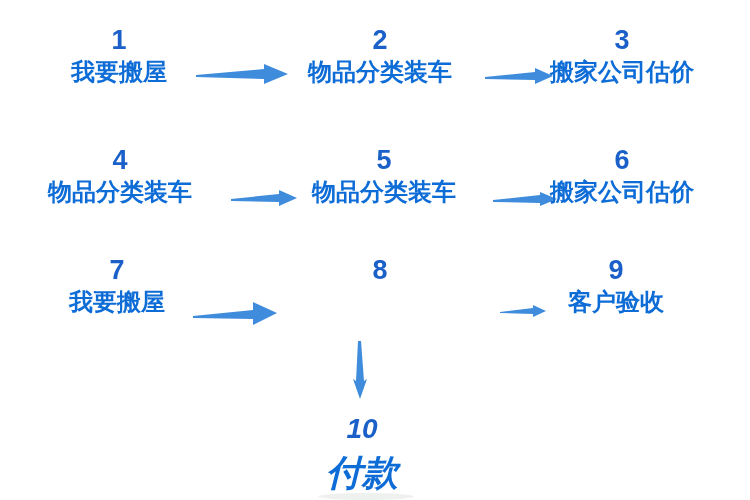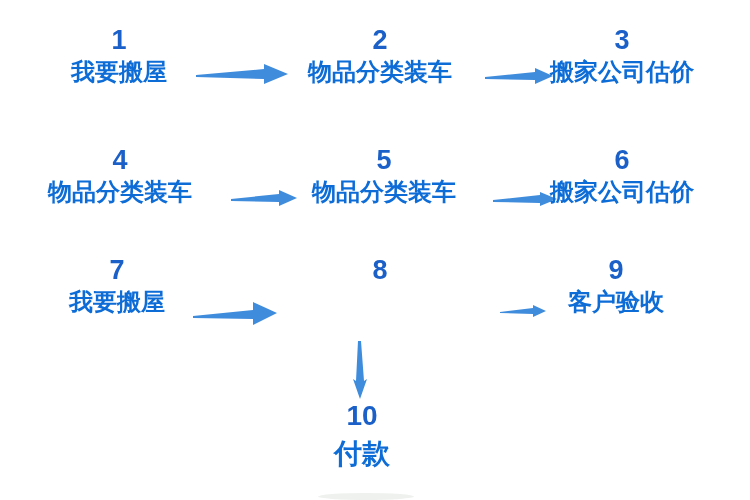--- a/index.html
+++ b/index.html
@@ -23,21 +23,21 @@
     line-height: 33px;
   }
   .step .label {
     font-size: 24px;
     font-weight: bold;
     color: #0d6cd6;
     line-height: 30px;
     white-space: nowrap;
   }
   .step-10 .num { font-size: 28px; }
-  .step-10 .label { font-size: 28px; line-height: 40px; margin-top: 2px; }
+  .step-10 .label { font-size: 36px; line-height: 40px; margin-top: 8px; }
   .arrow { position: absolute; display: block; }
   .bottom-artifact {
     position: absolute;
     left: 318px;
     top: 493px;
     width: 96px;
     height: 7px;
     border-radius: 50%;
     background: rgba(160, 180, 160, 0.18);
   }
@@ -100,20 +100,20 @@
   </svg>
   <div class="step" style="left:616px; top:254px;">
     <div class="num">9</div>
     <div class="label">客户验收</div>
   </div>
 
   <svg class="arrow" style="left:347px; top:341px;" width="26" height="58" viewBox="0 0 26 58">
     <polygon points="11,0 14,0 17,40 20,38 13,58 6,38 9,40" fill="#3f8cdd"></polygon>
   </svg>
 
-  <div class="step step-10" style="left:362px; top:399px;">
+  <div class="step step-10" style="left:362px; top:412px;font-style:italic;">
     <div class="num">10</div>
     <div class="label">付款</div>
   </div>
 
   <div class="bottom-artifact"></div>
 
 </div>
 
 </body></html>

